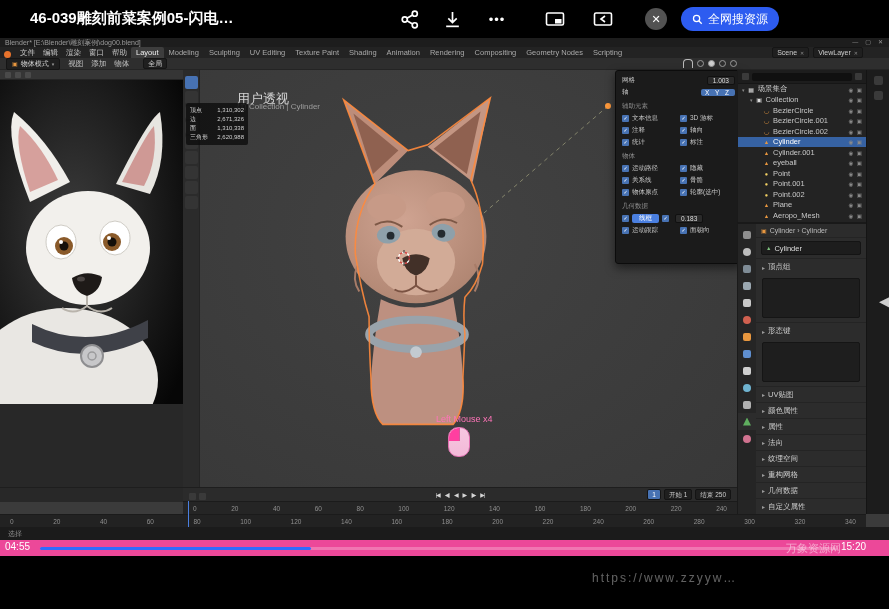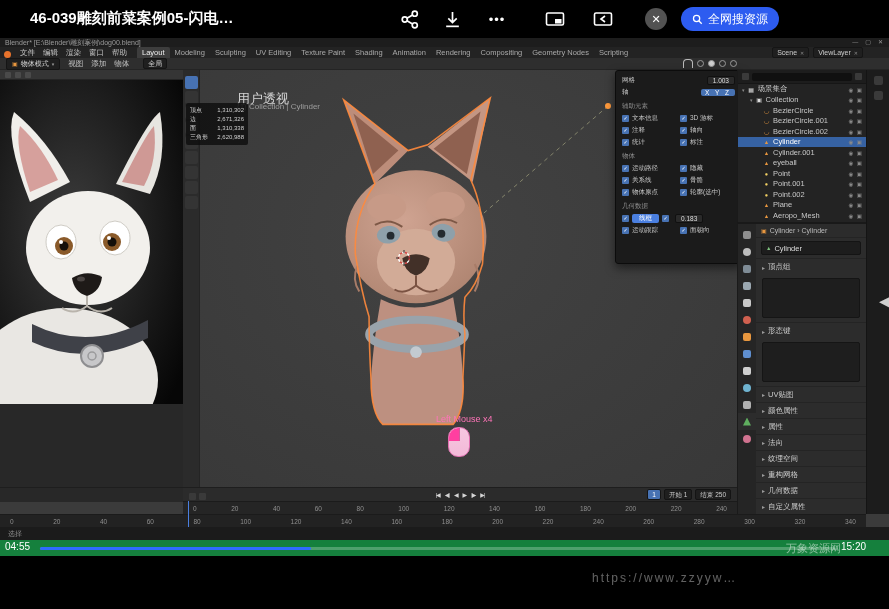--- a/index.html
+++ b/index.html
@@ -1,16 +1,16 @@
 <!DOCTYPE html>
 <html><head>
 <meta charset="utf-8">
 <style>
   html,body{margin:0;padding:0;background:#000}
-  .stage{position:relative;width:889px;height:609px;background:#15803d;overflow:hidden;
+  .stage{position:relative;width:889px;height:609px;background:#ec4899;overflow:hidden;
          font-family:"Liberation Sans","DejaVu Sans",sans-serif;color:#ddd}
 
   
   .topbar{position:absolute;left:0;top:0;width:889px;height:38px;background:#000}
   .vid-title{position:absolute;left:30px;top:9px;font-size:15px;font-weight:bold;color:#fff;white-space:nowrap}
   .ticon{position:absolute;top:8px;width:22px;height:22px;display:flex;align-items:center;justify-content:center;cursor:pointer}
   .ticon svg{stroke:#fff;fill:none;stroke-width:1.6}
   .more-dots::before{content:"•••";color:#fff;font-size:13px;letter-spacing:1px}
   .close-btn{position:absolute;left:645px;top:8px;width:22px;height:22px;border-radius:50%;background:rgba(255,255,255,.32);
              display:flex;align-items:center;justify-content:center}
@@ -29,21 +29,21 @@
   
   .blender{position:absolute;left:0;top:38px;width:889px;height:502px;background:#3b3b3b}
   .bl-titlebar{position:absolute;left:0;top:0;width:889px;height:9px;background:#1d1d1d;display:flex;align-items:center;
                font-size:7px;color:#9a9a9a;padding-left:5px;box-sizing:border-box}
   .win-btns{margin-left:auto;display:flex;gap:7px;padding-right:6px}
   .win-btns span{font-size:6px;color:#9a9a9a;line-height:9px}
   .bl-menubar{position:absolute;left:0;top:9px;width:889px;height:11px;background:#232323;display:flex;align-items:flex-end;
               padding-left:4px;box-sizing:border-box}
   .bl-logo{width:7px;height:7px;border-radius:50%;background:#e8732c;margin-right:5px;flex:none}
   .bm{font-size:7.5px;color:#c5c5c5;padding:0 4px}
-  .ws-tabs{display:flex;margin-left:6px}
+  .ws-tabs{display:flex;}
   .ws{padding:0 5px;height:11px;line-height:11px;font-size:7.5px;color:#a9a9a9;white-space:nowrap}
   .ws.on{background:#3d3d3d;color:#eee;border-radius:2px 2px 0 0}
   .mb-right{margin-left:auto;display:flex;gap:4px;padding-right:26px}
   .chip{display:flex;align-items:center;gap:3px;background:#1f1f1f;border:1px solid #151515;border-radius:2px;
         height:9px;padding:0 4px;font-size:7px;color:#ccc;white-space:nowrap}
   .chip .x::before{content:"✕";font-size:5px;color:#888}
   .bl-header2{position:absolute;left:0;top:20px;width:889px;height:12px;background:#2e2e2e;display:flex;align-items:center;
               padding-left:6px;box-sizing:border-box;border-bottom:1px solid #242424}
   .mode-chip{display:flex;align-items:center;gap:3px;background:#1f1f1f;border:1px solid #151515;border-radius:2px;
              height:10px;padding:0 5px;font-size:7px;color:#ddd}

